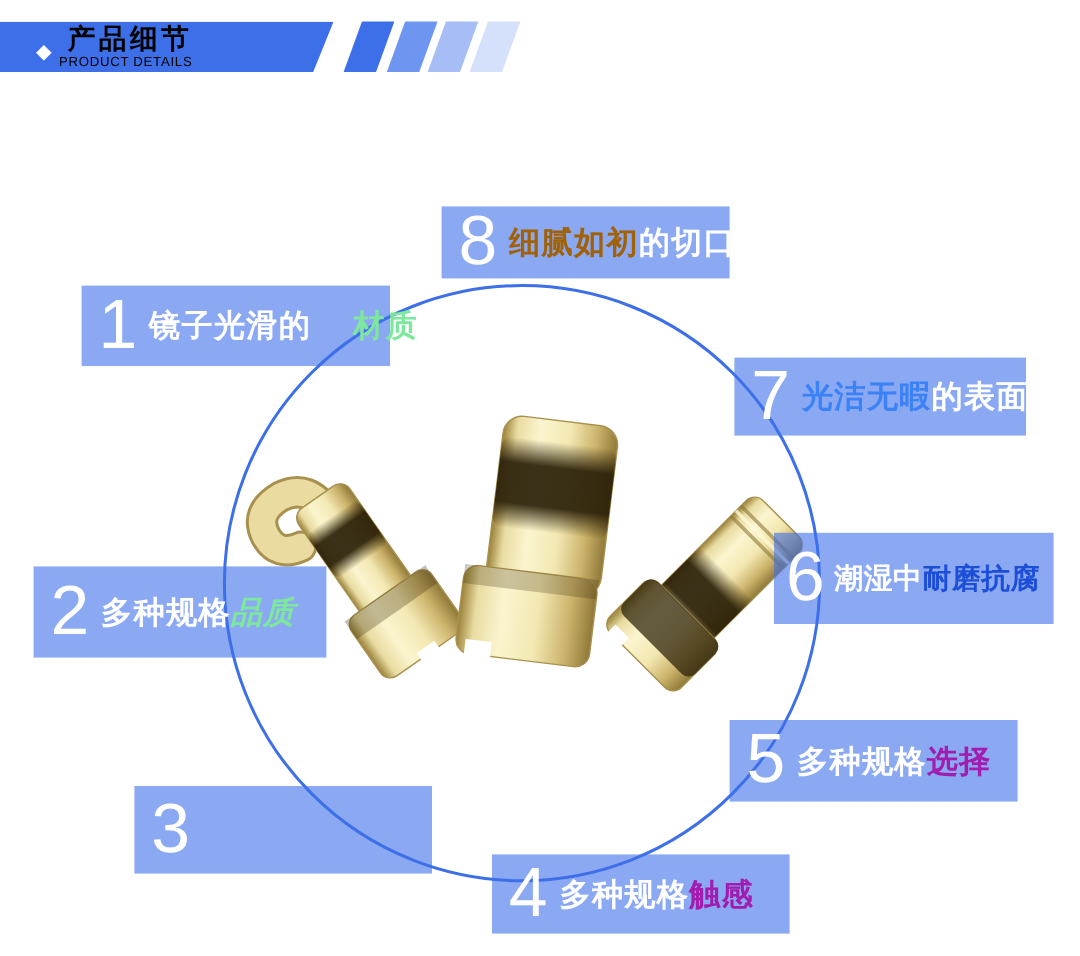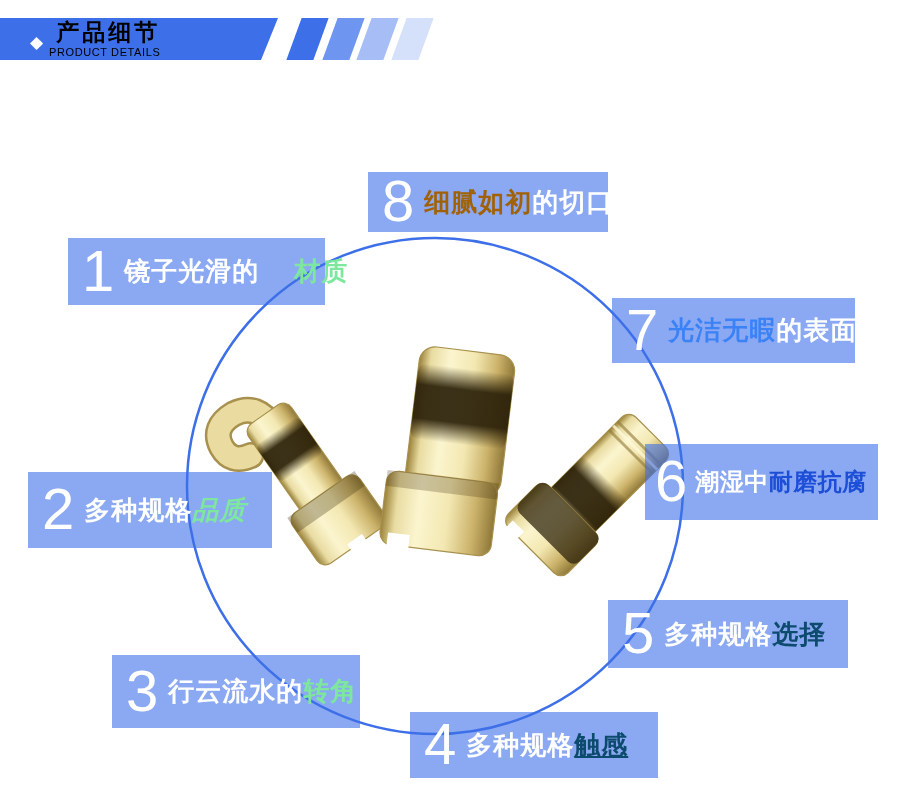--- a/index.html
+++ b/index.html
@@ -106,29 +106,28 @@
   <div class="feature-box fb1" style="background: rgba(61, 111, 233, 0.6);">
     <span class="num">1</span>
     <span class="txt"><span>镜子光滑的</span><span class="hl" style="color: rgb(125, 232, 157); margin-left: 35px;">材质</span><span></span></span>
   </div>
   <div class="feature-box fb2" style="background: rgba(61, 111, 233, 0.6);">
     <span class="num">2</span>
     <span class="txt"><span>多种规格</span><span class="hl" style="color: rgb(125, 232, 157); font-style: italic;">品质</span><span></span></span>
   </div>
   <div class="feature-box fb3" style="background: rgba(61, 111, 233, 0.6);">
     <span class="num">3</span>
-    <span class="txt"><span>行云流水的</span><span class="hl" style="color: rgb(125, 232, 157);">转角</span><span></span></span>
   </div>
   <div class="feature-box fb4" style="background: rgba(61, 111, 233, 0.6);">
     <span class="num">4</span>
-    <span class="txt"><span>多种规格</span><span class="hl" style="color: #0c4a6e; text-decoration: underline;">触感</span><span></span></span>
+    <span class="txt"><span>多种规格</span><span class="hl" style="color: #a21caf;">触感</span><span></span></span>
   </div>
   <div class="feature-box fb5" style="background: rgba(61, 111, 233, 0.6);">
     <span class="num">5</span>
-    <span class="txt"><span>多种规格</span><span class="hl" style="color: #0c4a6e;">选择</span><span></span></span>
+    <span class="txt"><span>多种规格</span><span class="hl" style="color: #a21caf;">选择</span><span></span></span>
   </div>
   <div class="feature-box fb6" style="background: rgba(61, 111, 233, 0.6);">
     <span class="num">6</span>
     <span class="txt"><span>潮湿中</span><span class="hl" style="color: #1d4ed8;">耐磨抗腐</span><span></span></span>
   </div>
   <div class="feature-box fb7" style="background: rgba(61, 111, 233, 0.6);">
     <span class="num">7</span>
     <span class="txt"><span></span><span class="hl" style="color: #3b82f6;">光洁无暇</span><span>的表面</span></span>
   </div>
   <div class="feature-box fb8" style="background: rgba(61, 111, 233, 0.6);">

